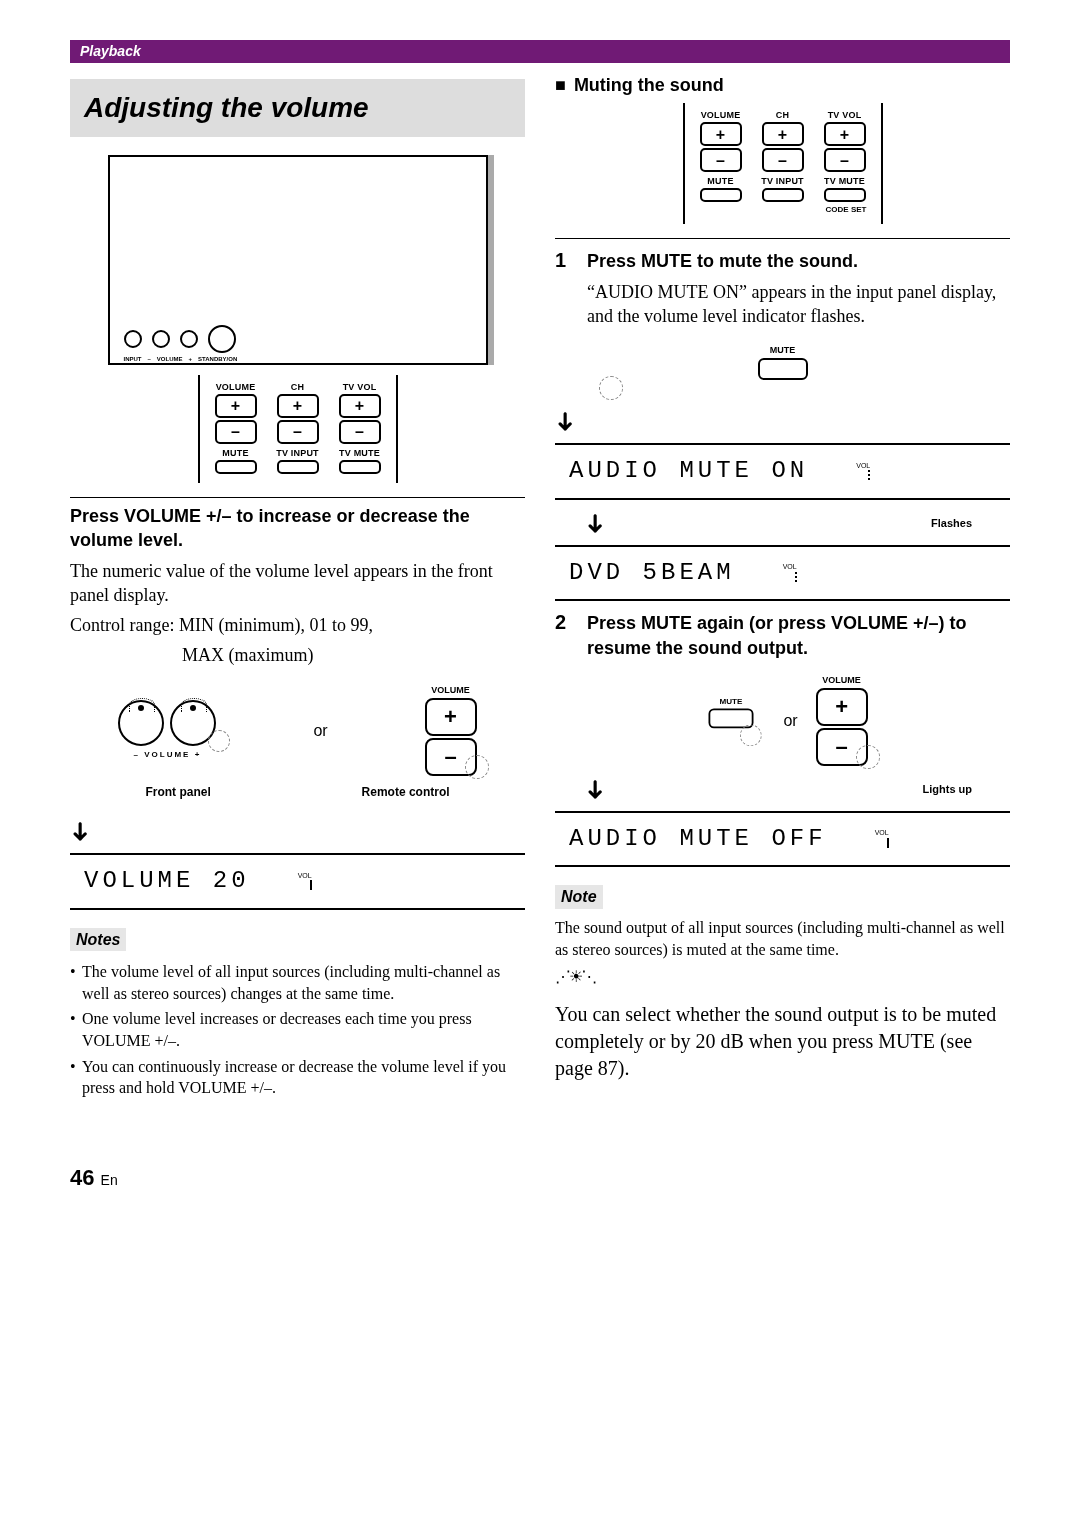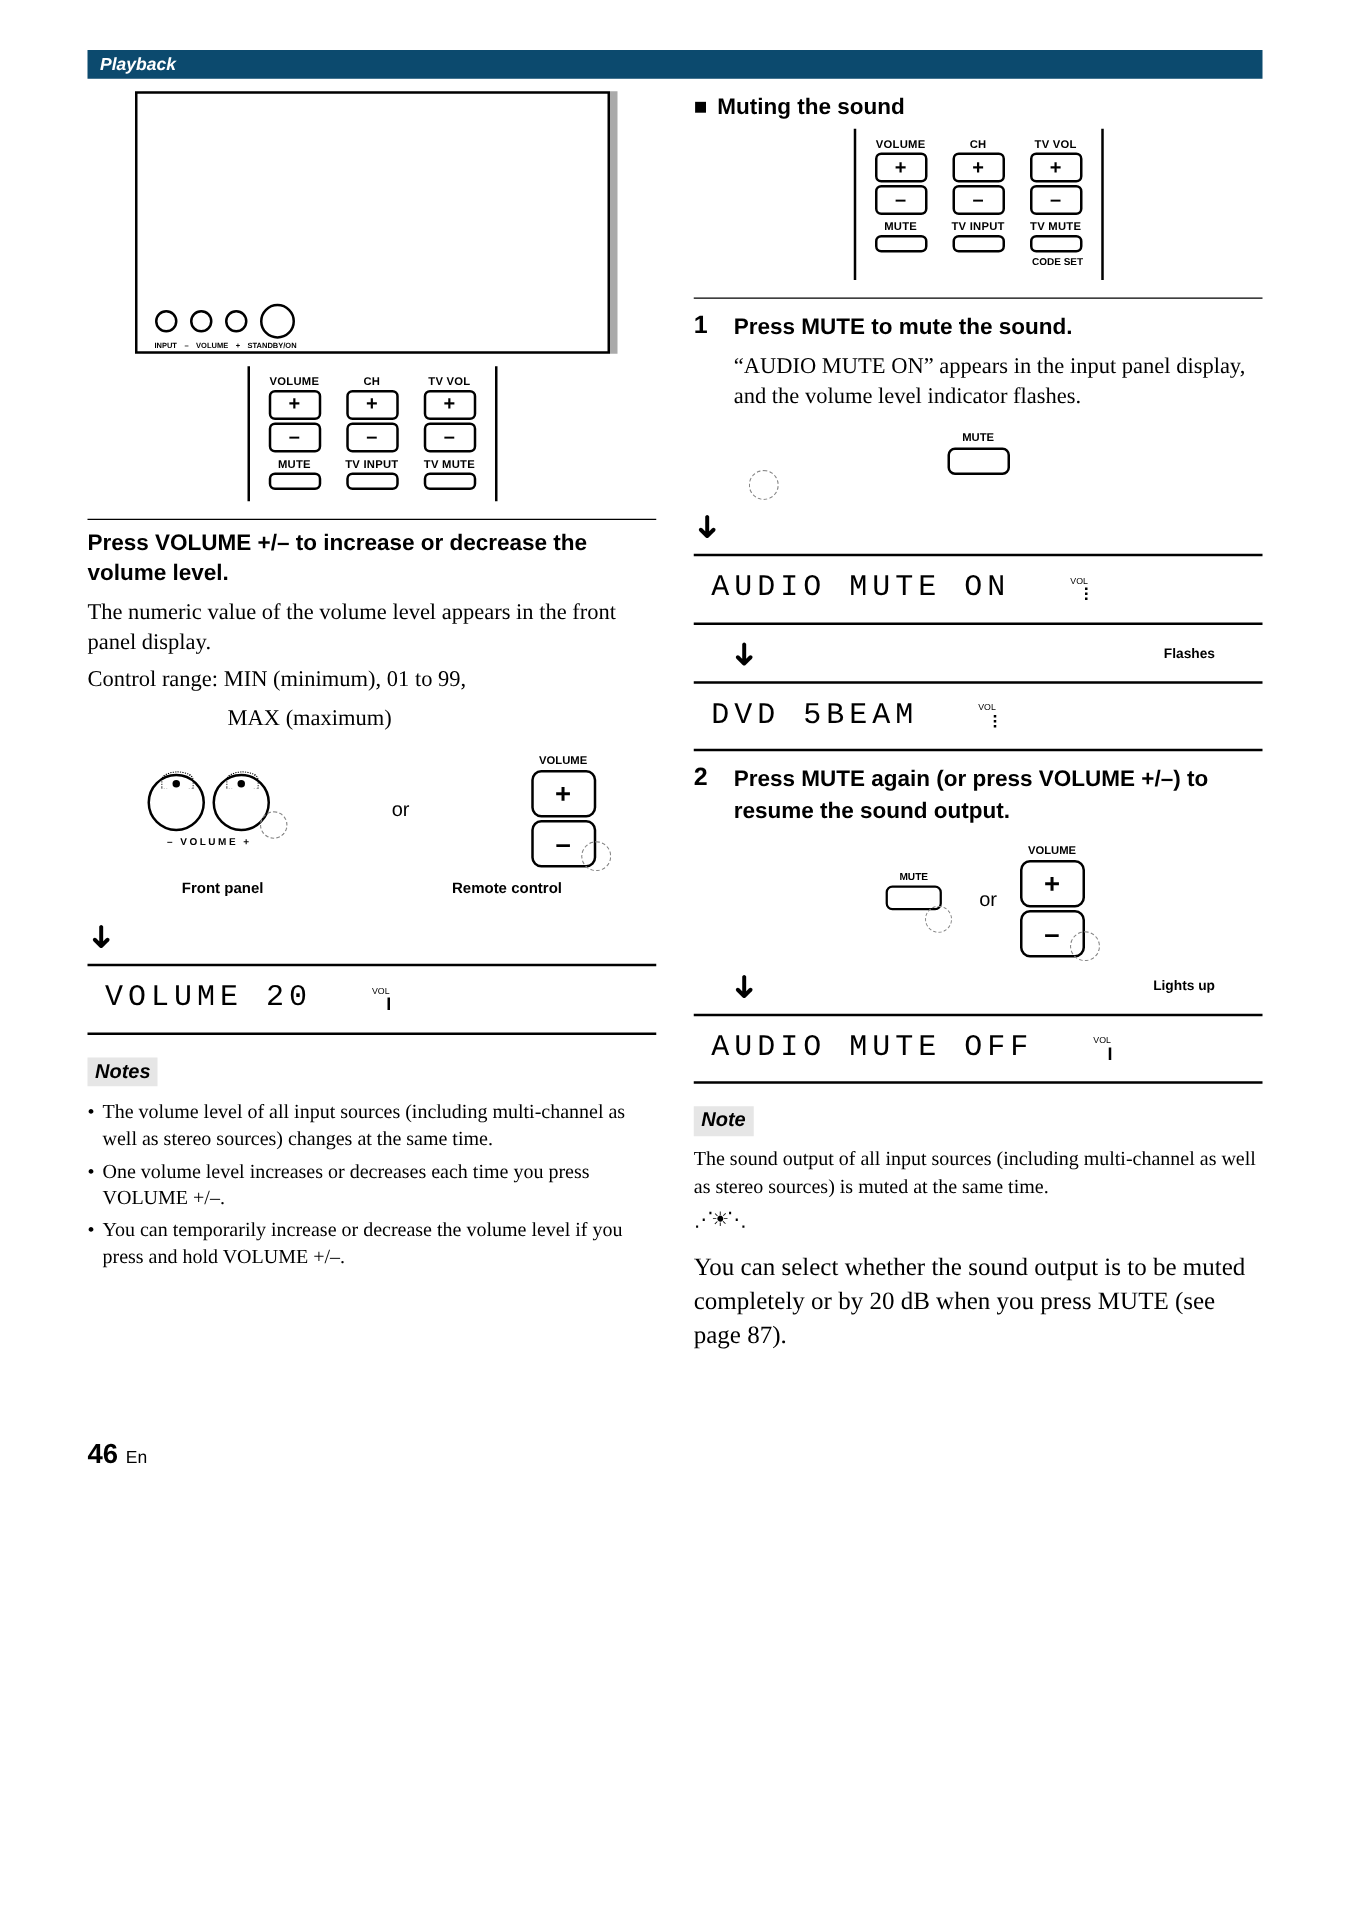--- a/index.html
+++ b/index.html
@@ -7,21 +7,21 @@
     font-family: "Times New Roman", Times, serif;
     color: #000;
     background: #fff;
     width: 1080px;
     margin: 0 auto;
     padding: 40px 70px 30px 70px;
     font-size: 18px;
     line-height: 1.35;
   }
   .topbar {
-    background:#0c4a6e; color:#fff; font-style:italic;
+    background:#701a75; color:#fff; font-style:italic;
     font-family: Arial, Helvetica, sans-serif;
     font-weight:bold; font-size:14px;
     padding:2px 10px; margin-bottom:10px;
   }
   .twocol {
     display:flex; gap:30px;
   }
   .col { flex:1 1 50%; }
   .sectiontitle {
     background:#ddd;
@@ -118,20 +118,21 @@
 <body>
 
 <div class="topbar">
   <span>Playback</span>
 </div>
 
 <div class="twocol">
 
   <div class="col">
 
+    <div class="sectiontitle">Adjusting the volume</div>
 
     
     <div class="device">
       <div class="knobs">
         <div class="knob"></div>
         <div class="knob"></div>
         <div class="knob"></div>
         <div class="knob big"></div>
       </div>
       <div class="klbl">
@@ -239,21 +240,21 @@
       <span class="vind">
         <span>VOL</span>
         <div class="bar"></div>
       </span>
     </div>
 
     <div class="notes-head">Notes</div>
     <ul class="notes">
       <li>The volume level of all input sources (including multi-channel as well as stereo sources) changes at the same time.</li>
       <li>One volume level increases or decreases each time you press VOLUME +/–.</li>
-      <li>You can temporarily increase or decrease the volume level if you press and hold VOLUME +/–.</li>
+      <li>You can continuously increase or decrease the volume level if you press and hold VOLUME +/–.</li>
     </ul>
   </div>
 
   <div class="col">
 
     <div class="subhead">
       <span class="sq">■</span><span>Muting the sound</span>
     </div>
 
     

